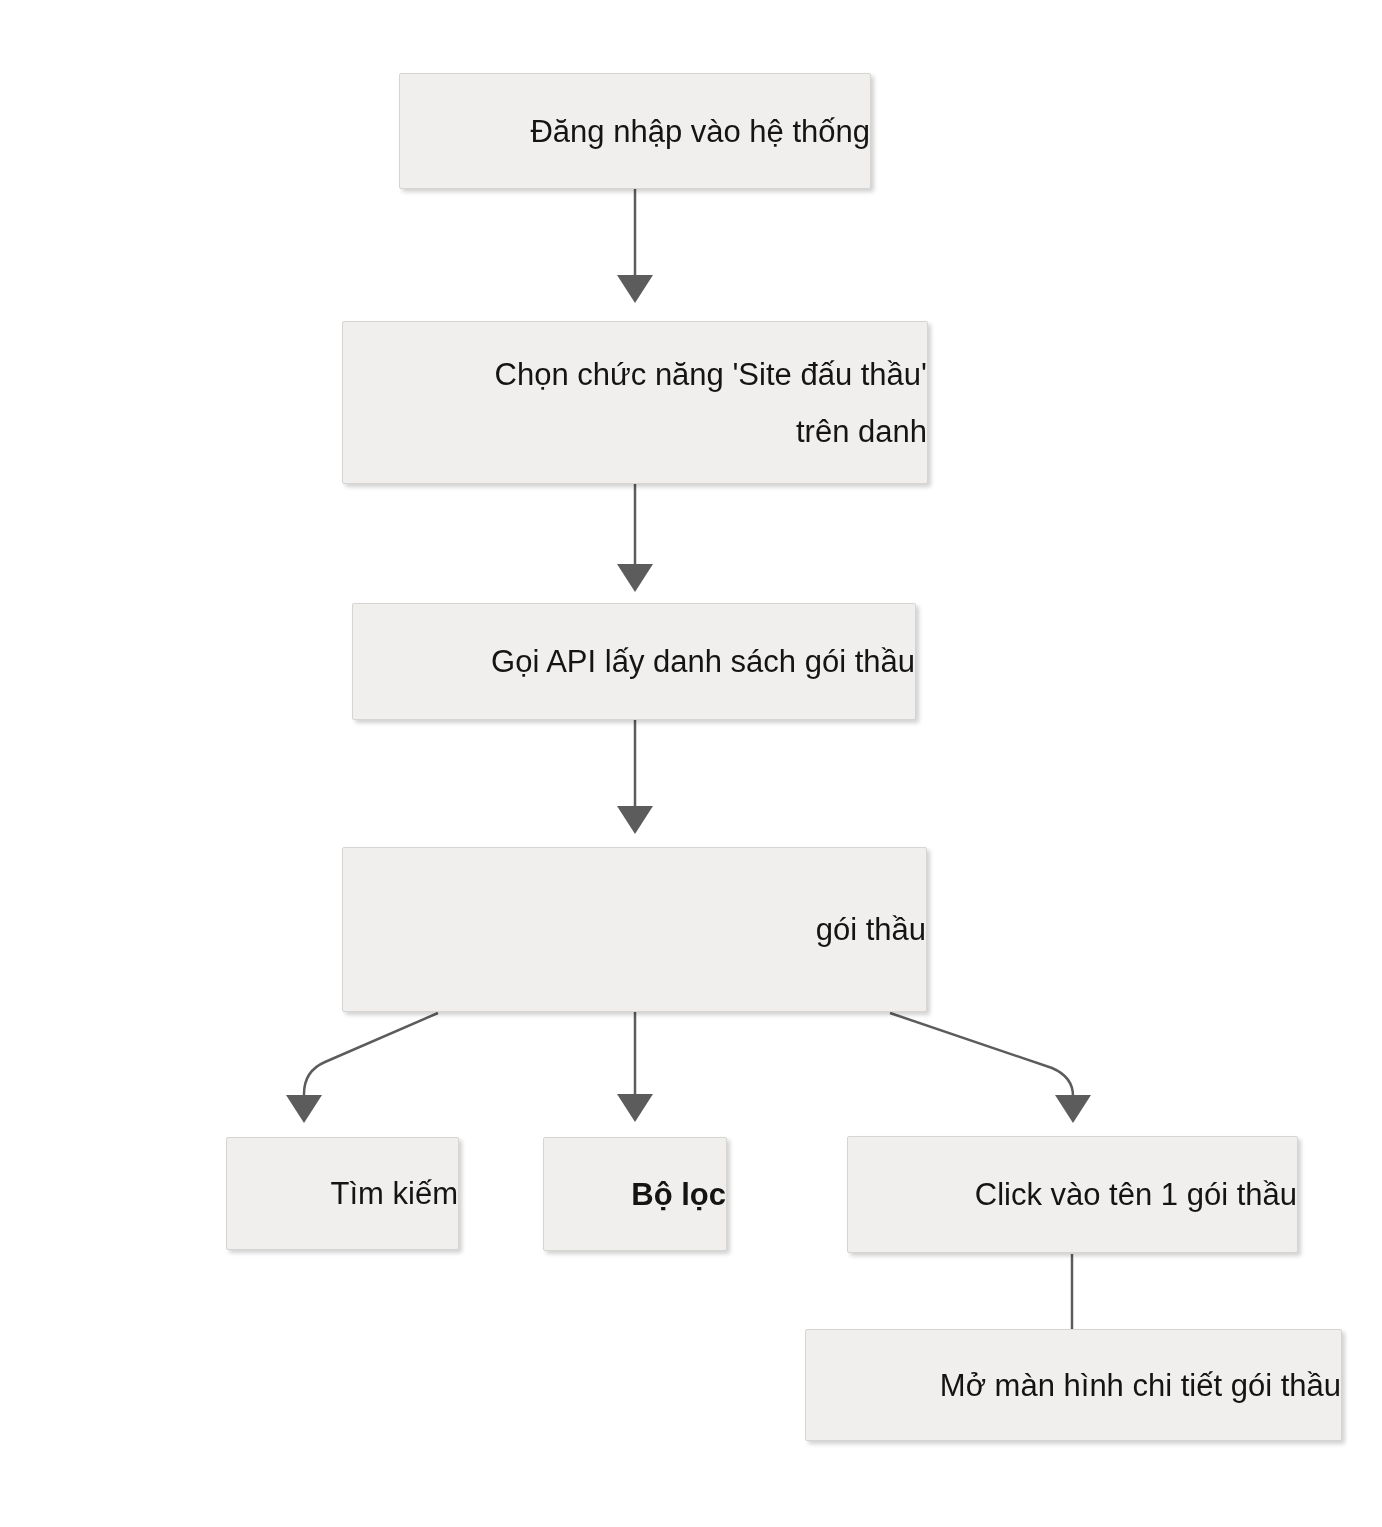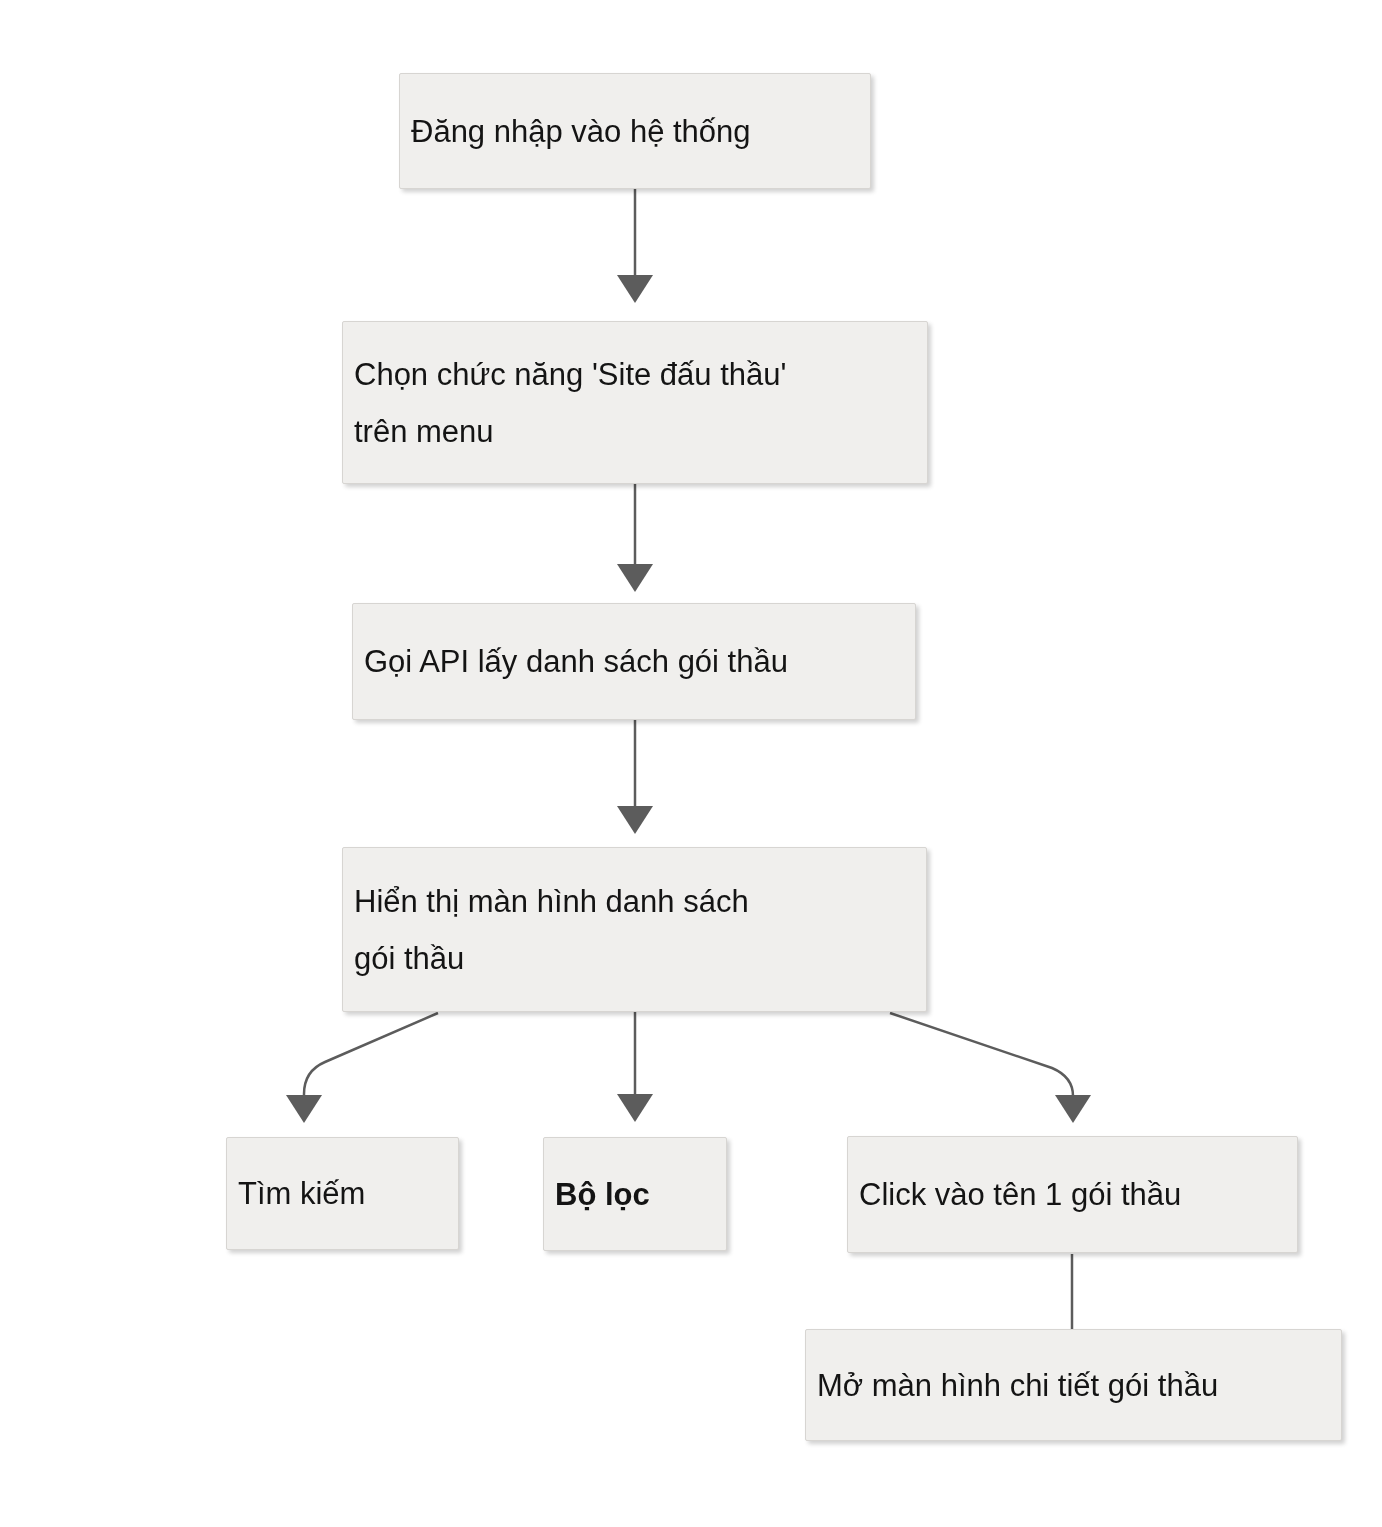--- a/index.html
+++ b/index.html
@@ -34,21 +34,21 @@
   }
   .node {
     position: absolute;
     box-sizing: border-box;
     background: var(--node-fill, #f0efed);
     border: 1px solid var(--node-border, #d7d5d2);
     border-radius: 2px;
     box-shadow: 3px 3px 4px rgba(0,0,0,0.18);
     display: flex;
     flex-direction: column;
-    align-items: flex-start;
+    align-items: flex-end;
     justify-content: center;
     text-align: center;
     padding-left: 11px;
   }
   .node .line {
     font-size: 31px;
     line-height: 57px;
     color: var(--text, #141414);
     white-space: nowrap;
   }
@@ -95,29 +95,28 @@
       <polygon class="edge-head" points="1054,1337 1090,1337 1072,1365"></polygon>
     </g>
   </svg>
 
   <div class="node" style="left:399px; top:73px;  width:472px; height:116px;">
     <div class="line">Đăng nhập vào hệ thống</div>
   </div>
 
   <div class="node" style="left:342px; top:321px; width:586px; height:163px;">
     <div class="line">Chọn chức năng 'Site đấu thầu'</div>
-    <div class="line">trên menu</div>
+    <div class="line">trên danh</div>
   </div>
 
   <div class="node" style="left:352px; top:603px; width:564px; height:117px;">
     <div class="line">Gọi API lấy danh sách gói thầu</div>
   </div>
 
   <div class="node" style="left:342px; top:847px; width:585px; height:165px;">
-    <div class="line">Hiển thị màn hình danh sách</div>
     <div class="line">gói thầu</div>
   </div>
 
   <div class="node" style="left:193px; top:1137px; width:233px; height:113px;margin-left:33px;">
     <div class="line">Tìm kiếm</div>
   </div>
 
   <div class="node" style="left:543px; top:1137px; width:184px; height:114px;font-weight:bold;">
     <div class="line">Bộ lọc</div>
   </div>

